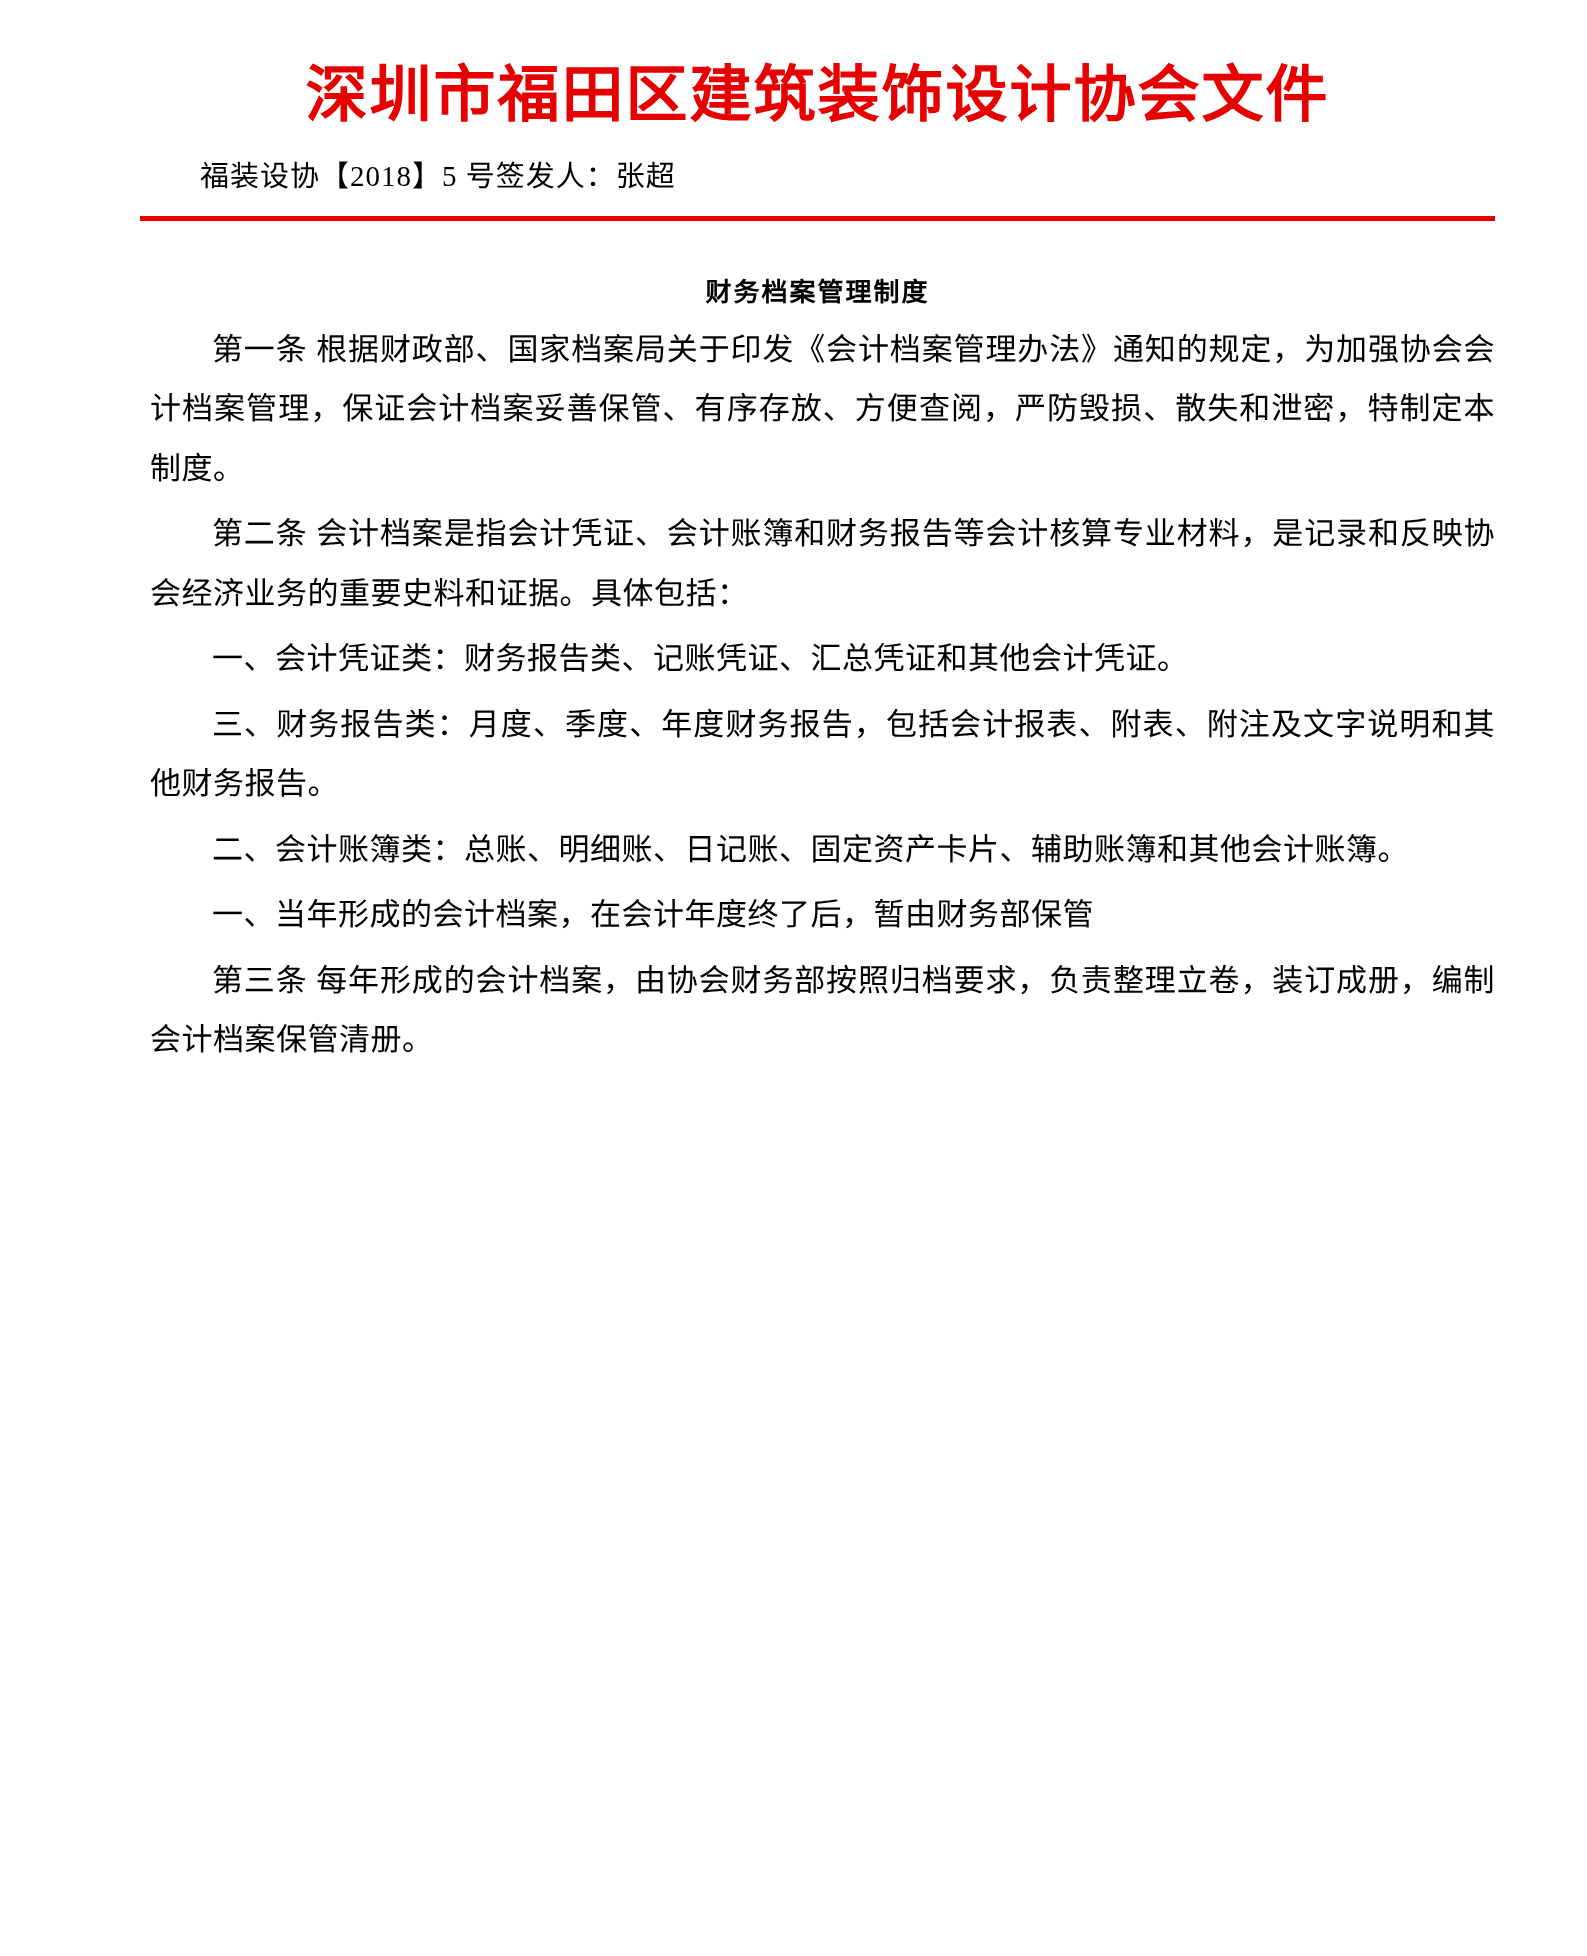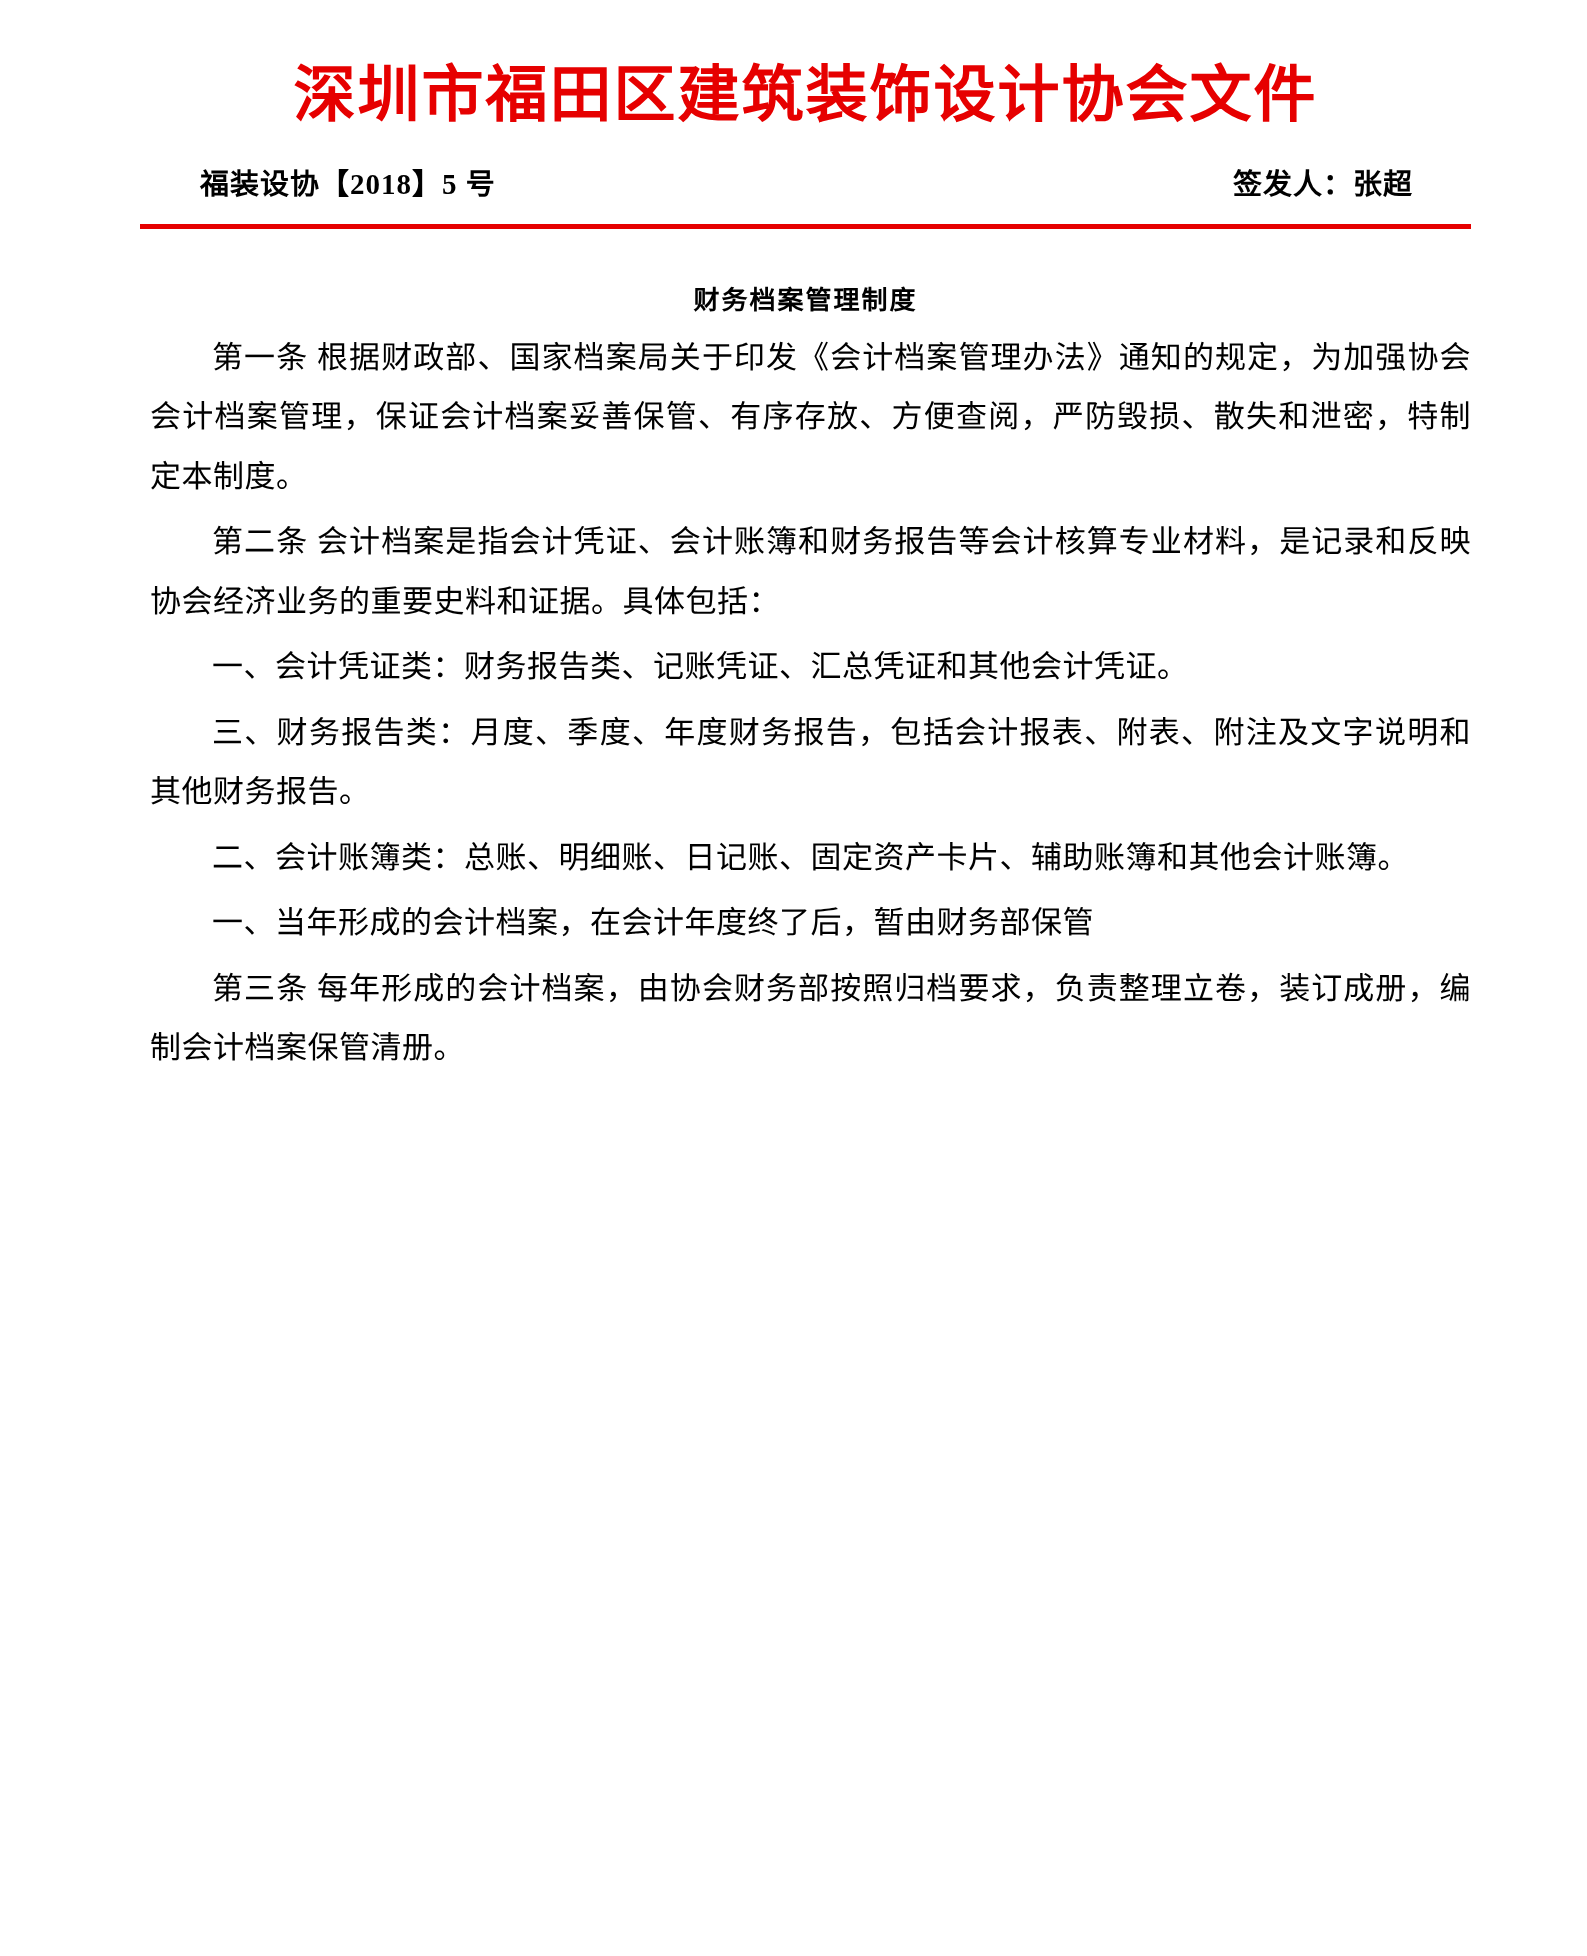--- a/index.html
+++ b/index.html
@@ -10,44 +10,42 @@
   body {
     width: 1587px;
     min-height: 1956px;
     font-family: "Liberation Serif", "DejaVu Serif", serif;
     color: #000000;
   }
   .page {
     width: 1587px;
     min-height: 1956px;
     box-sizing: border-box;
-    padding: 56px 116px 0 140px;
+    padding: 56px 92px 0 140px;
     position: relative;
   }
   .doc-header {
     text-align: center;
   }
   .doc-title-red {
     color: #e60000;
     font-family: "DejaVu Serif", "Liberation Serif", serif;
     font-weight: bold;
     font-size: 62px;
     line-height: 1.25;
     letter-spacing: 2px;
     white-space: nowrap;
   }
   .doc-meta {
     display: flex;
-    justify-content: space-between;
     align-items: baseline;
-    margin-top: 26px;
+    margin-top: 18px;
     padding: 0 58px 0 60px;
     font-size: 29px;
     font-family: "Liberation Serif", "DejaVu Serif", serif;
-    font-weight: bold;
   }
   .doc-number {
     letter-spacing: 1px;
   }
   .doc-signer {
     letter-spacing: 1px;
   }
   .red-rule {
     margin-top: 22px;
     height: 5px;

